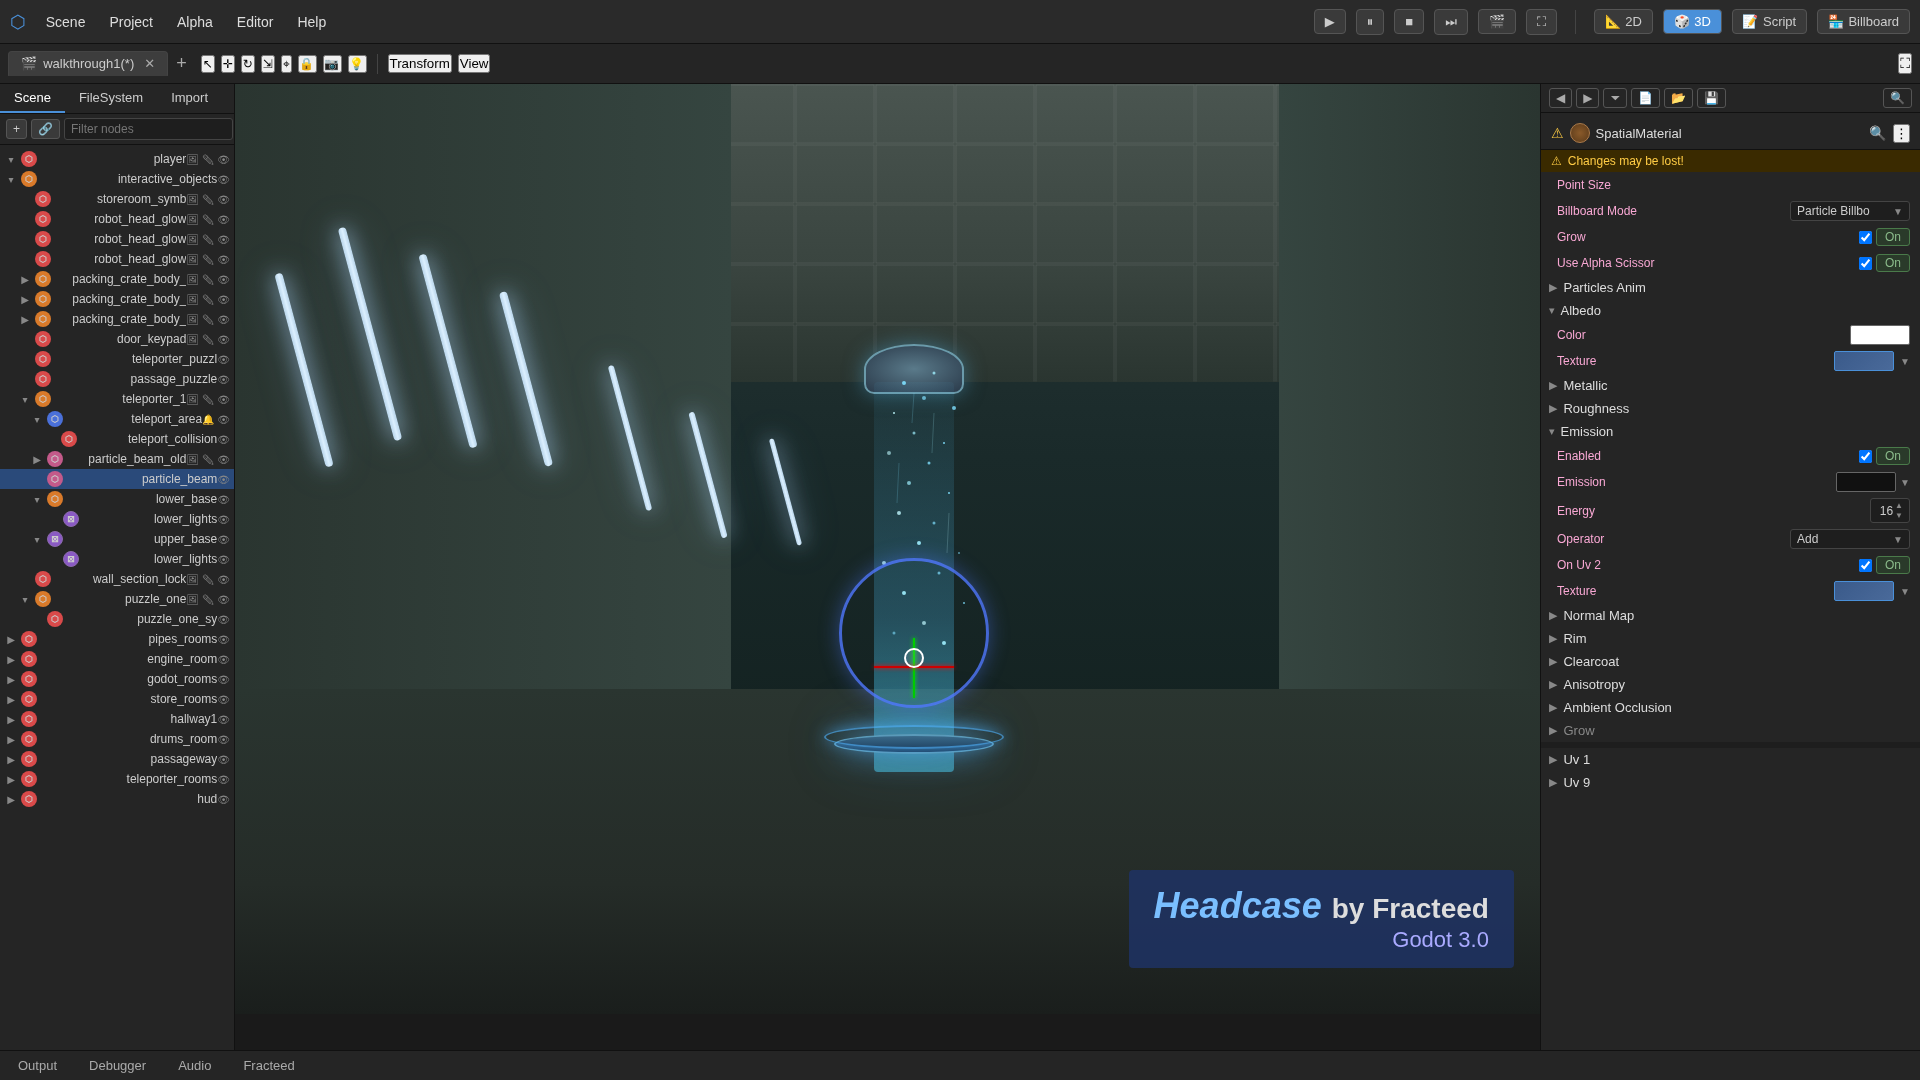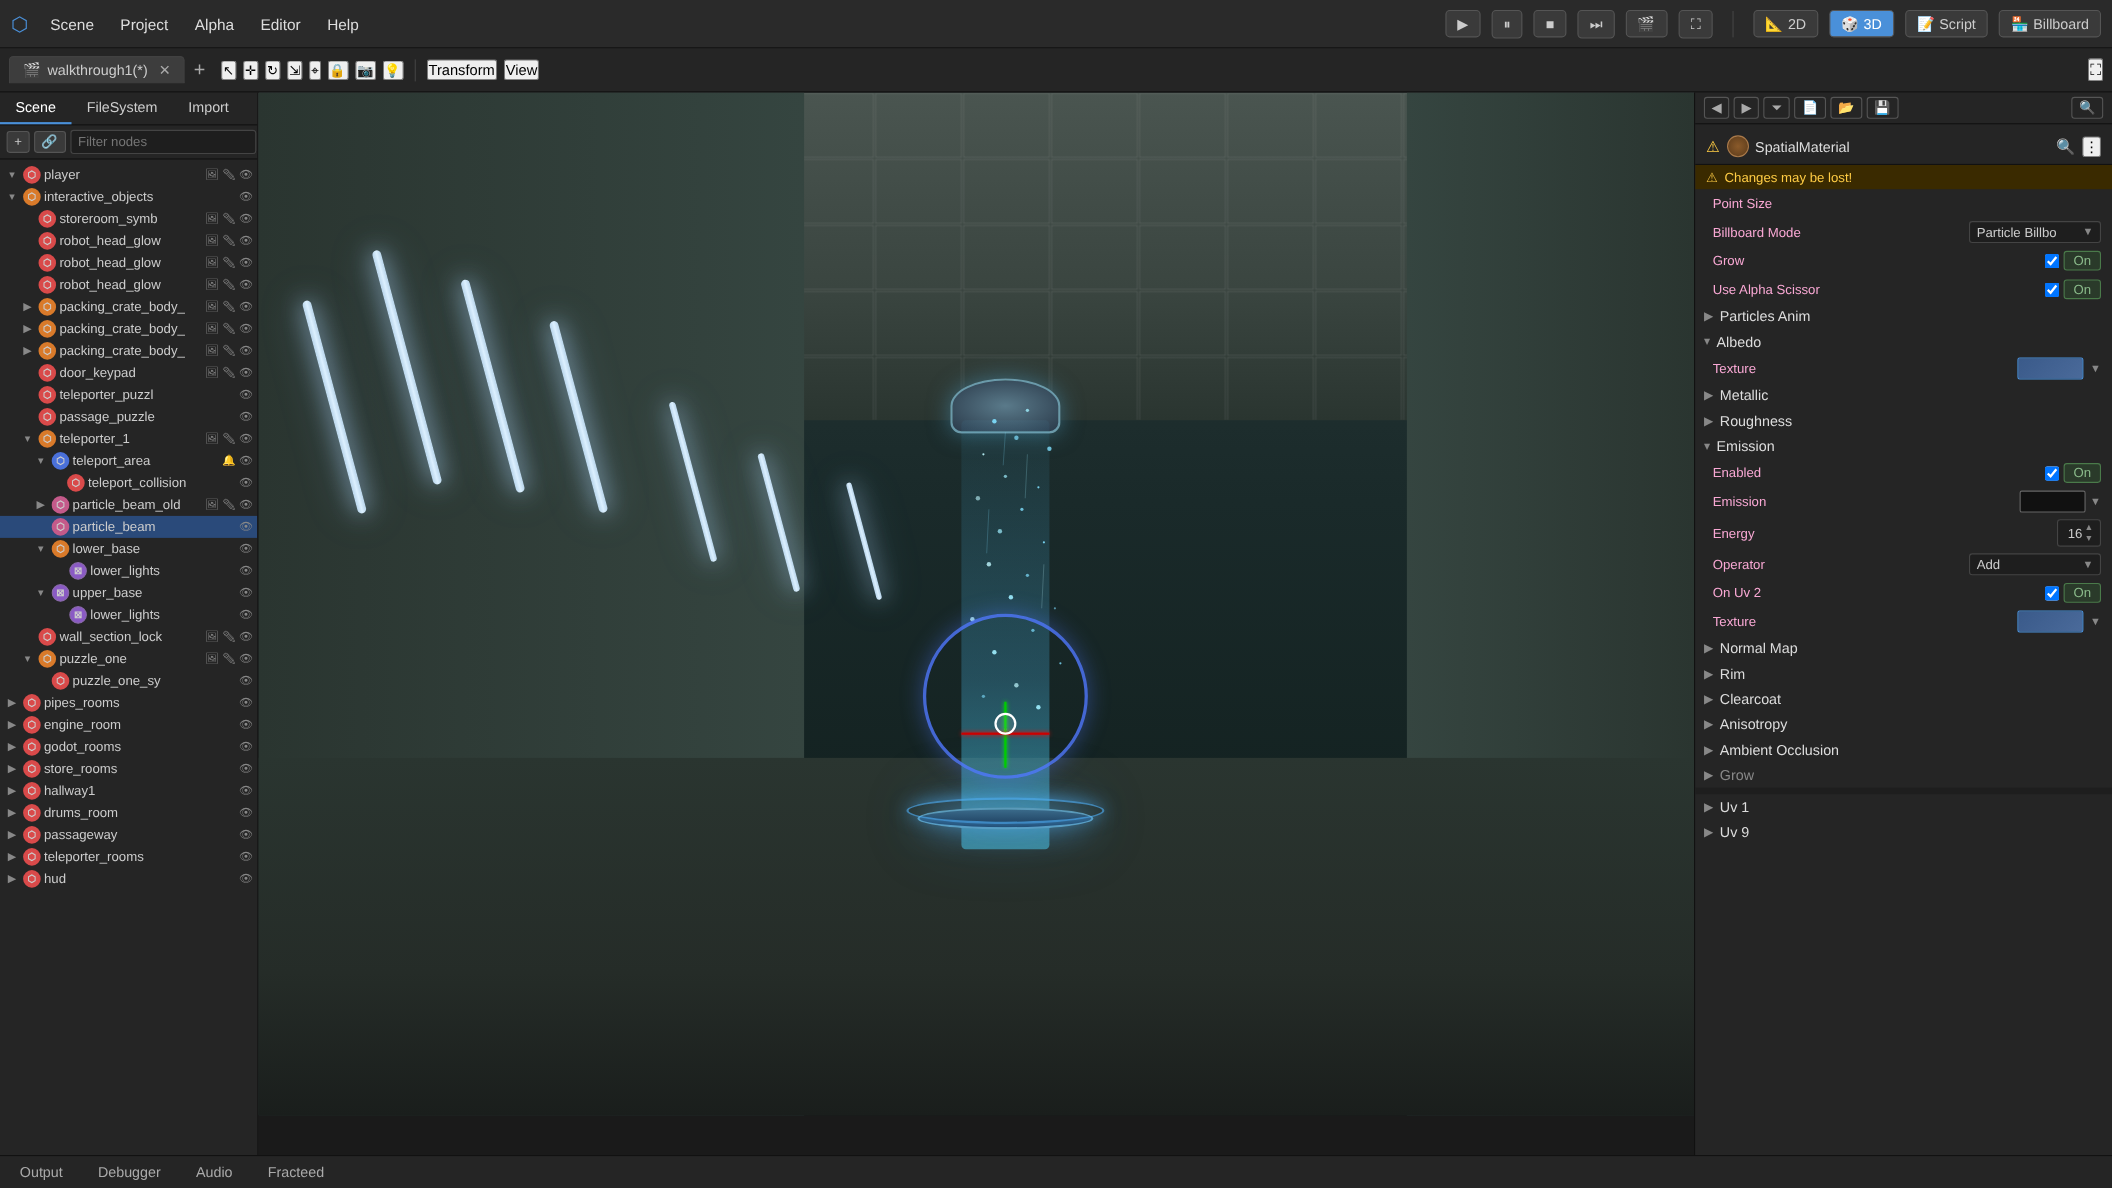--- a/index.html
+++ b/index.html
@@ -29,21 +29,21 @@
     #scene-tabs .stab.active { border-bottom-color: #4a90d9; color: #fff; }
     #scene-toolbar { display: flex; align-items: center; padding: 4px 6px; gap: 4px; border-bottom: 1px solid #111; }
     #scene-toolbar input { flex: 1; background: #1e1e1e; border: 1px solid #444; border-radius: 3px; color: #ccc; padding: 3px 6px; font-size: 12px; }
     #scene-toolbar .btn { background: #3a3a3a; border: 1px solid #555; border-radius: 3px; padding: 2px 6px; color: #ccc; cursor: pointer; font-size: 12px; }
     #scene-tree { flex: 1; overflow-y: auto; padding: 4px 0; }
     #scene-tree .tree-item { display: flex; align-items: center; padding: 2px 4px 2px 0; cursor: pointer; font-size: 12px; white-space: nowrap; }
     #scene-tree .tree-item.selected { background: #2a4a7a; }
     #scene-tree .tree-item .indent { display: inline-block; }
     #scene-tree .tree-item .arrow { width: 14px; text-align: center; color: #888; font-size: 10px; }
     #scene-tree .tree-item .node-icon { width: 16px; height: 16px; margin: 0 3px; border-radius: 50%; display: inline-flex; align-items: center; justify-content: center; font-size: 9px; font-weight: bold; }
-    #scene-tree .tree-item .node-name { flex: 1; overflow: hidden; text-overflow: ellipsis; }
+    #scene-tree .tree-item .node-name { flex: 1; overflow: hidden; text-overflow: ellipsis; text-align: right; }
 
     
     #viewport { flex: 1; background: #1a1a1a; position: relative; overflow: hidden; }
     #viewport-content { position: relative; width: 100%; height: calc(100% - 36px); overflow: hidden; }
     .viewport-label { position: absolute; top: 8px; left: 10px; color: #aaa; font-size: 12px; background: rgba(0,0,0,0.5); padding: 2px 8px; border-radius: 3px; }
 
     
     .scene-3d { width: 100%; height: 100%; background: linear-gradient(180deg, #2a3a3a 0%, #1a2a2a 40%, #0d1a18 100%); position: relative; }
 
     
@@ -532,20 +532,28 @@
 
           <div style="position:absolute;bottom:0;left:50%;width:2px;height:60px;background:#00cc00;transform:translateX(-50%);box-shadow:0 0 4px #00ff00;"></div>
 
           <div style="position:absolute;bottom:30px;left:50%;width:80px;height:2px;background:#cc0000;transform:translateX(-50%);box-shadow:0 0 4px #ff0000;"></div>
 
           <div style="position:absolute;bottom:20px;left:50%;transform:translate(-50%,-50%);width:20px;height:20px;border:2px solid #fff;border-radius:50%;background:rgba(255,255,255,0.1);"></div>
 
           <div style="position:absolute;bottom:-10px;left:50%;transform:translateX(-50%);width:150px;height:150px;border:3px solid rgba(80,120,255,0.8);border-radius:50%;box-shadow:0 0 20px rgba(80,120,255,0.4);background:transparent;"></div>
         </div>
 
+        <div class="headcase-watermark">
+          <div class="headcase-title">
+            <em>Headcase</em> <span style="color:#ddd;font-size:28px;font-style:normal;">by Fracteed</span>
+          </div>
+          <div class="headcase-subtitle">
+            <span style="color:#aaaaff;">Godot 3.0</span>
+          </div>
+        </div>
       </div>
     </div>
   </div>
 
   <div id="right-panel">
     <div id="inspector-toolbar">
       <button class="itbtn">◀</button>
       <button class="itbtn">▶</button>
       <button class="itbtn">⏷</button>
       <button class="itbtn">📄</button>
@@ -605,20 +613,26 @@
       <div class="section-header">
         <span class="section-arrow">▶</span>
         <span>Particles Anim</span>
       </div>
 
       <div class="section-header">
         <span class="section-arrow">▾</span>
         <span>Albedo</span>
       </div>
       <div class="prop-row">
+        <span class="prop-label">Color</span>
+        <div class="prop-value">
+          <div class="color-swatch" style="background:white;"></div>
+        </div>
+      </div>
+      <div class="prop-row">
         <span class="prop-label">Texture</span>
         <div class="prop-value">
           <div class="texture-preview">
             <div class="texture-thumb"></div>
             <span class="tex-arrow">▼</span>
           </div>
         </div>
       </div>
 
       <div class="section-header">

